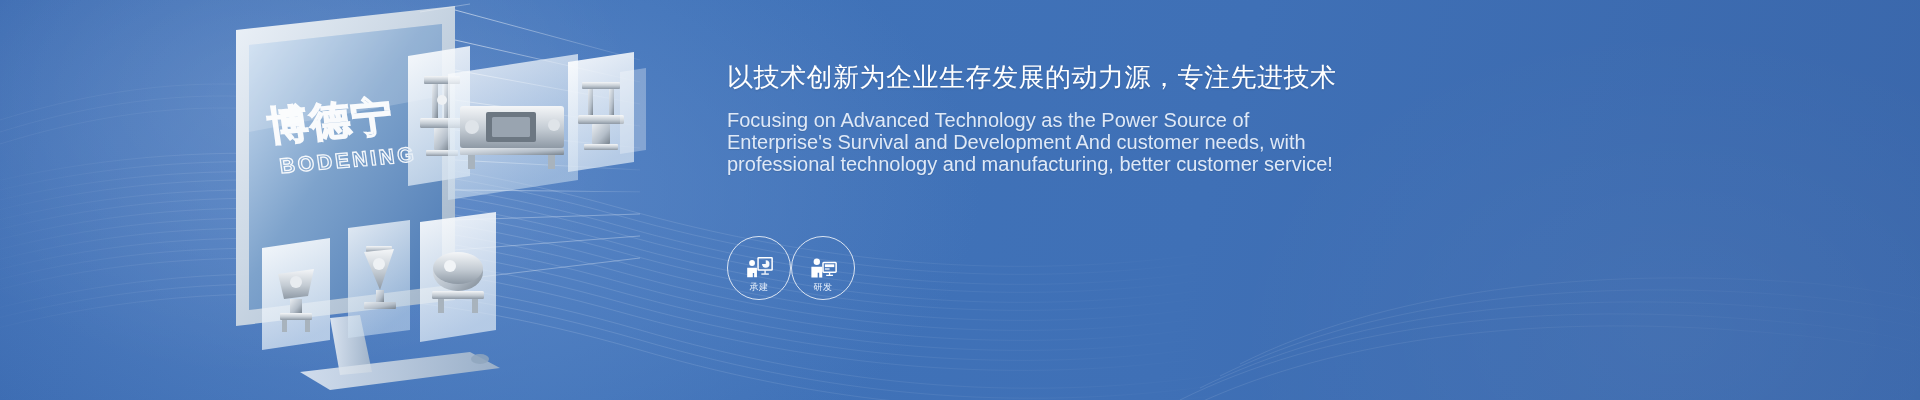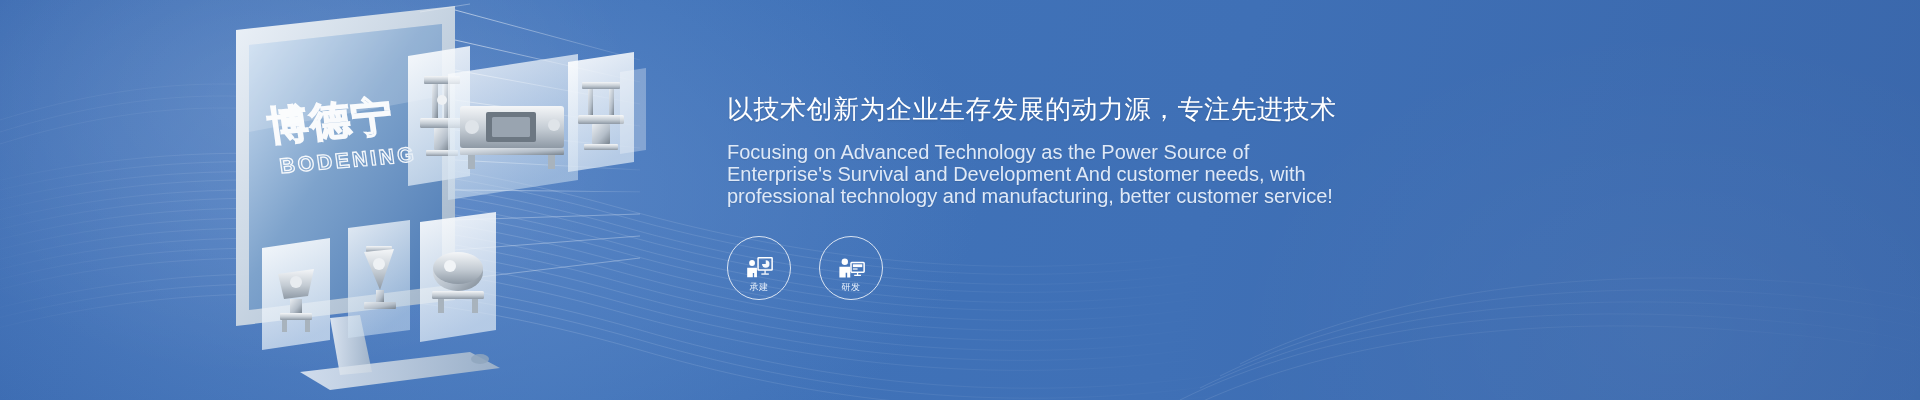--- a/index.html
+++ b/index.html
@@ -49,38 +49,36 @@
     width:700px;
   }
   .headline {
     color:#ffffff;
     font-size:26px;
     line-height:38px;
     letter-spacing:.5px;
     font-weight:400;
     text-shadow:0 1px 2px rgba(0,0,0,.13);
     white-space:nowrap;
-    margin-top:32px;
   }
   .subtitle {
     margin-top:13px;
     color:#dfe9f7;
     font-size:20px;
     line-height:22px;
     font-weight:400;
     max-width:618px;
     text-shadow:0 1px 1px rgba(0,0,0,.10);
   }
 
   
   .features {
     position:absolute;
     left:727px; top:236px;
     display:flex;
-    gap:28px;
   }
   .feature {
     position:relative;
     width:64px; height:64px;
     border:1px solid rgba(255,255,255,.80);
     border-radius:50%;
     display:flex;
     flex-direction:column;
     align-items:center;
     justify-content:center;

